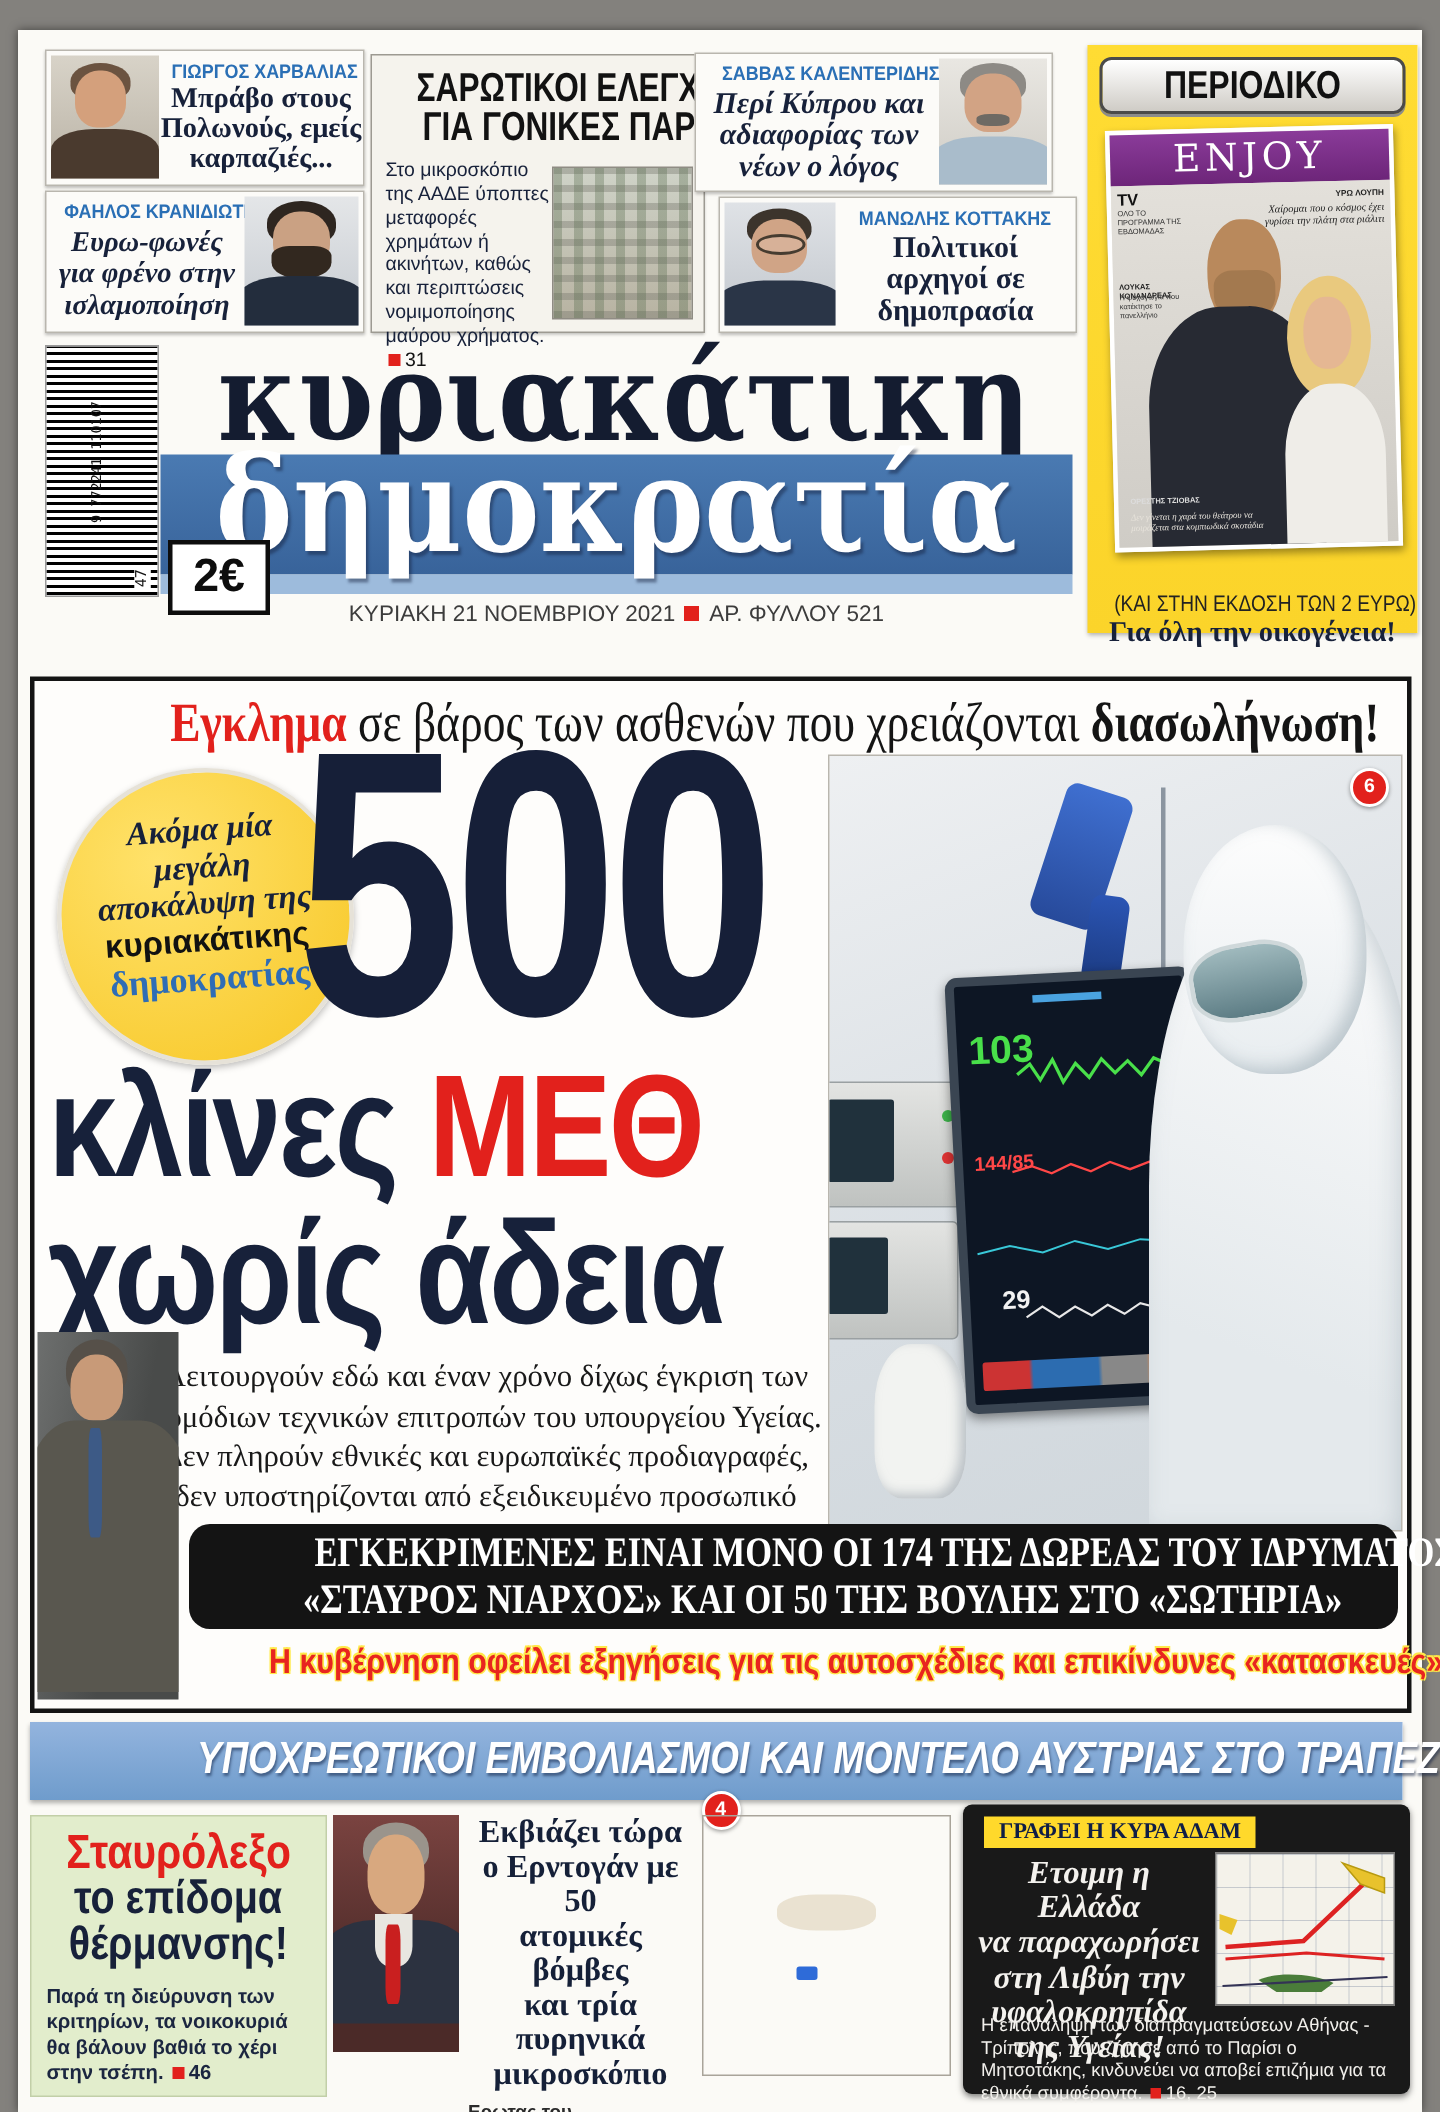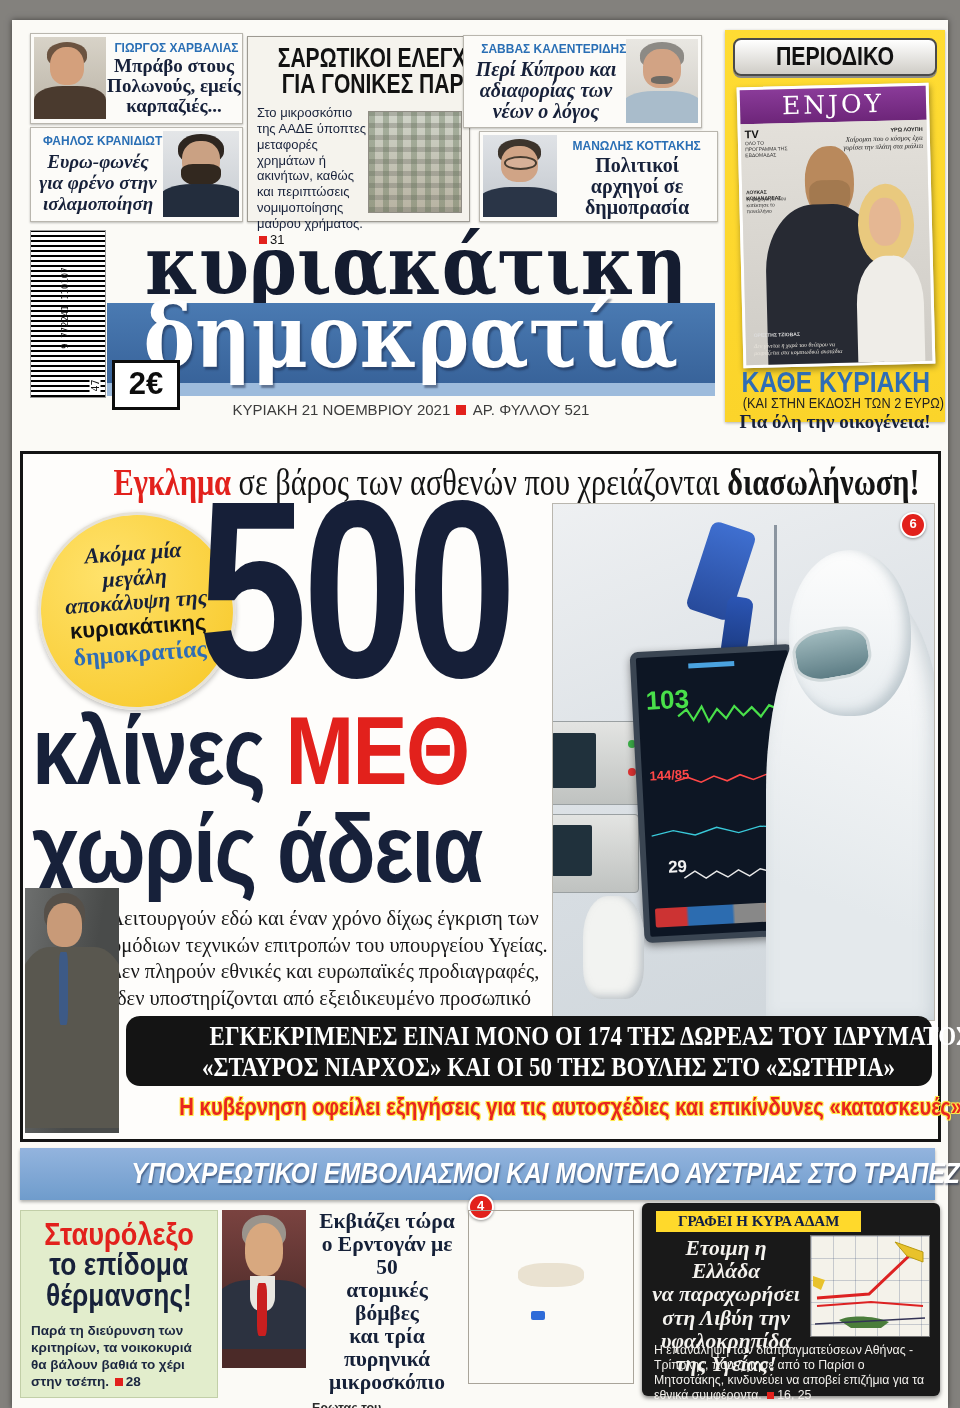--- a/index.html
+++ b/index.html
@@ -179,23 +179,20 @@
       <div class="abs tinytxt" style="left:4px;top:4px;color:#111;font-weight:bold;font-size:11px;">TV</div>
       <div class="abs tinytxt" style="left:4px;top:17px;width:44px;color:#333;font-size:5px;">ΟΛΟ ΤΟ ΠΡΟΓΡΑΜΜΑ ΤΗΣ ΕΒΔΟΜΑΔΑΣ</div>
       <div class="abs tinytxt" style="right:4px;top:6px;width:78px;text-align:right;color:#222;font-size:5.5px;font-weight:bold;">ΥΡΩ ΛΟΥΠΗ</div>
       <div class="abs tinytxt serif" style="right:4px;top:14px;width:86px;text-align:right;color:#222;font-size:7px;font-style:italic;">Χαίρομαι που ο κόσμος έχει γυρίσει την πλάτη στα ριάλιτι</div>
       <div class="abs tinytxt" style="left:4px;top:66px;width:48px;color:#222;font-size:5px;font-weight:bold;">ΛΟΥΚΑΣ ΚΟΝΑΝΔΡΕΑΣ</div>
       <div class="abs tinytxt" style="left:4px;top:73px;width:46px;color:#333;font-size:5px;">Η ψυχαγωγία που κατέκτησε το πανελλήνιο</div>
       <div class="abs tinytxt" style="left:8px;bottom:26px;width:90px;color:#ddd;font-size:5px;font-weight:bold;">ΟΡΕΣΤΗΣ ΤΖΙΟΒΑΣ</div>
       <div class="abs tinytxt serif" style="left:8px;bottom:8px;width:92px;color:#e6e2da;font-size:6px;font-style:italic;">Δεν γίνεται η χαρά του θεάτρου να μοιράζεται στα κομπιωδικά σκοτάδια</div>
     </div>
   </div>
-  <div class="abs" style="left:0;top:336px;width:100%;text-align:center;">
-    <span class="cx cx85" style="font-size:29px;font-weight:bold;color:#2f6db5;">ΚΑΘΕ ΚΥΡΙΑΚΗ</span>
-  </div>
   <div class="abs" style="left:0;top:364px;width:100%;text-align:center;">
     <span class="cx cx85" style="font-size:15px;color:#222;">(ΚΑΙ ΣΤΗΝ ΕΚΔΟΣΗ ΤΩΝ 2 ΕΥΡΩ)</span>
   </div>
   <div class="abs serif" style="left:0;top:381px;width:100%;text-align:center;font-size:19px;font-weight:bold;color:#17213a;">Για όλη την οικογένεια!</div>
 </div>
 
 <div class="abs barcode" style="left:30px;top:230px;width:74px;height:166px;">
   <div class="abs" style="left:-46px;top:72px;width:160px;transform:rotate(-90deg);font-family:'DejaVu Sans Mono',monospace;font-size:9px;color:#111;background:transparent;text-align:center;">9 772241 110107</div>
   <div class="abs" style="right:2px;bottom:6px;background:#fff;padding:0 2px;font-family:'DejaVu Sans Mono',monospace;font-size:10px;color:#111;transform:rotate(-90deg);">47</div>
 </div>
@@ -304,21 +301,21 @@
   <span class="cx cx82" style="font-size:30px;line-height:50px;text-shadow:1px 2px 2px rgba(10,25,60,.5);">ΥΠΟΧΡΕΩΤΙΚΟΙ ΕΜΒΟΛΙΑΣΜΟΙ ΚΑΙ ΜΟΝΤΕΛΟ ΑΥΣΤΡΙΑΣ ΣΤΟ ΤΡΑΠΕΖΙ ΤΟΥ ΜΑΞΙΜΟΥ</span>
   <span class="num-badge" style="display:inline-block;position:relative;top:-4px;width:22px;height:22px;font-size:13px;line-height:20px;font-style:normal;margin-left:6px;">4</span>
 </div>
 
 <div class="abs greenbox" style="left:20px;top:1210px;width:196px;height:186px;">
   <div style="text-align:center;padding-top:8px;font-weight:bold;line-height:.98;">
     <span class="cx cx85 red" style="font-size:32px;">Σταυρόλεξο</span><br>
     <span class="cx cx85 navy" style="font-size:31px;">το επίδομα</span><br>
     <span class="cx cx85 navy" style="font-size:31px;">θέρμανσης!</span>
   </div>
-  <div class="abs" style="left:10px;top:112px;width:176px;font-size:13.5px;font-weight:bold;color:#1b2640;line-height:1.25;"><span>Παρά τη διεύρυνση των κριτηρίων, τα νοικοκυριά θα βάλουν βαθιά το χέρι στην τσέπη.</span> <span class="sq"></span><span>28</span></div>
+  <div class="abs" style="left:10px;top:112px;width:176px;font-size:13.5px;font-weight:bold;color:#1b2640;line-height:1.25;"><span>Παρά τη διεύρυνση των κριτηρίων, τα νοικοκυριά θα βάλουν βαθιά το χέρι στην τσέπη.</span> <span class="sq"></span><span>46</span></div>
 </div>
 
 <div class="headshot p-erd abs" style="left:222px;top:1210px;width:84px;height:158px;">
   <div class="hair"></div>
     <div class="head"></div>
     <div class="torso"></div>
     <div class="shirt"></div>
     <div class="extra"></div>
 </div>
 
@@ -328,21 +325,21 @@
   </div>
   <div style="margin-top:7px;font-size:12.5px;font-weight:bold;color:#2b2b2b;line-height:1.25;"><span>Ερωτας του «σουλτάνου» με το Πακιστάν, τον μεγαλύτερο dealer πυρηνικών αποβλήτων.</span> </div>
 </div>
 
 <div class="abs nuke" style="left:468px;top:1210px;width:164px;height:172px;border:1px solid #a9a49a;">
   <div class="abs" style="left:38%;top:58%;width:14px;height:9px;background:#2e6bd8;border-radius:2px;"></div>
   <div class="abs" style="left:30%;top:30%;width:40%;height:14%;background:rgba(230,220,200,.8);border-radius:40%;"></div>
 </div>
 
 <div class="abs gavdos" style="left:642px;top:1203px;width:298px;height:193px;">
-  <div class="gav-label abs serif" style="left:14px;top:8px;padding:2px 22px;font-size:15px;">ΓΡΑΦΕΙ Η ΚΥΡΑ ΑΔΑΜ</div>
+  <div class="gav-label abs serif" style="left:14px;top:8px;padding:2px 10px;font-size:15px;">ΓΡΑΦΕΙ Η ΚΥΡΑ ΑΔΑΜ</div>
   <div class="abs serif" style="left:8px;top:34px;width:152px;text-align:center;font-size:21.5px;font-weight:bold;font-style:italic;color:#f4f2ee;line-height:1.08;">
     <span>Ετοιμη η Ελλάδα</span><br><span>να παραχωρήσει</span><br><span>στη Λιβύη την</span><br><span>υφαλοκρηπίδα</span><br><span>της Υγείας!</span>
   </div>
   <div class="abs mapart" style="right:10px;top:32px;width:118px;height:100px;">
     <svg width="118" height="100" viewBox="0 0 118 100">
       <path d="M6 62 L58 58 100 18" fill="none" stroke="#d22" stroke-width="3"></path>
       <path d="M6 70 L60 66 112 70" fill="none" stroke="#d22" stroke-width="2"></path>
       <path d="M84 6 L112 16 112 26 96 20 Z" fill="#e8c22c" stroke="#b89a10"></path>
       <path d="M2 40 L14 44 10 54 2 50 Z" fill="#e8c22c"></path>
       <path d="M28 84 C40 78 66 80 78 86 L70 92 40 92 Z" fill="#4a7d3a"></path>

